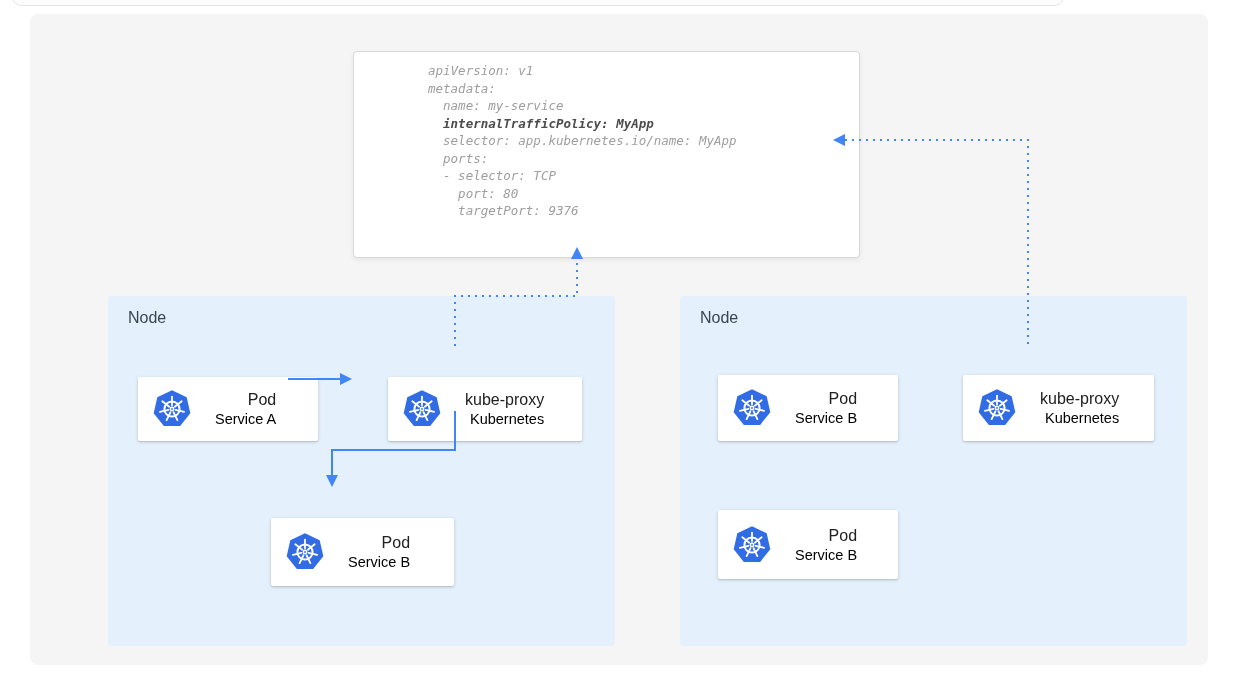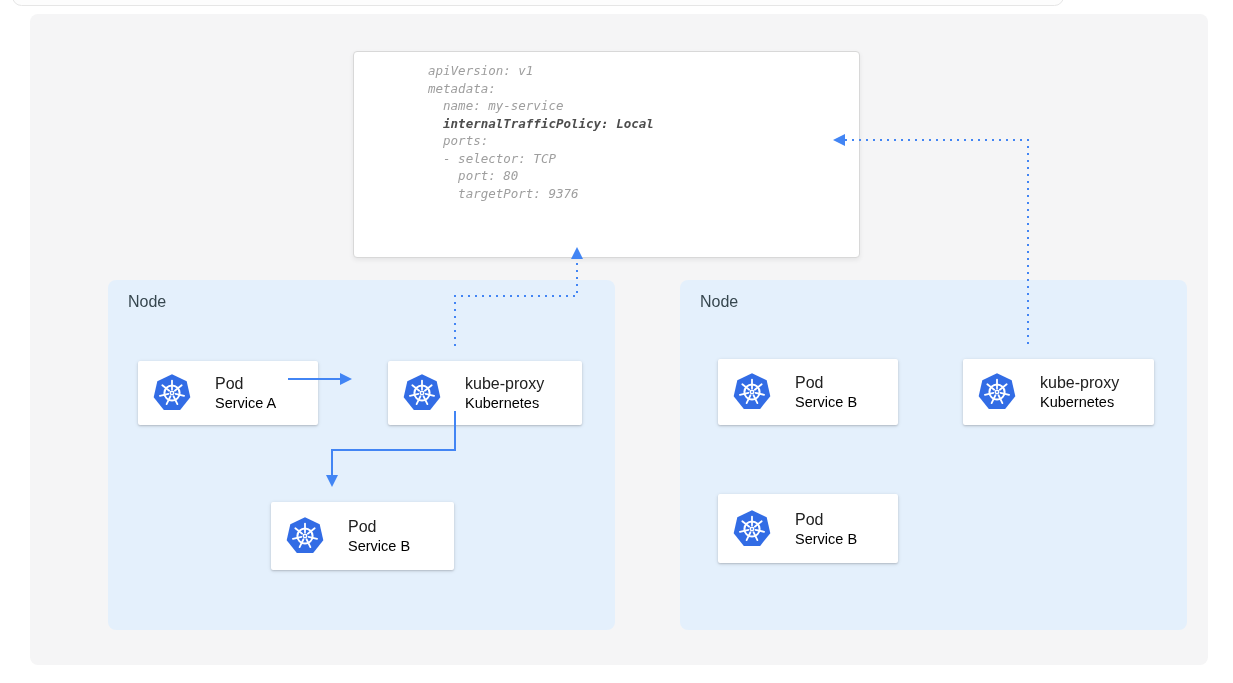--- a/index.html
+++ b/index.html
@@ -62,43 +62,44 @@
   .yline { white-space: pre; }
   .ybold {
     font-weight: bold;
     color: var(--yaml-bold, #4d4d4d);
   }
   
   .node {
     position: absolute;
     width: 507px;
     height: 350px;
-    top: 266px;
+    top: 282px;
     background: var(--node-bg, #e4f0fc);
-    border-radius: 8px;
+    border-radius: 3px;
   }
   .node-left  { left: 78px; }
   .node-right { left: 650px; }
   .node-label {
     position: absolute;
     left: 20px;
     top: 13px;
     font-size: 16px;
     color: #37474f;
   }
   
   .card {
     position: absolute;
     box-sizing: border-box;
     background: #ffffff;
     border-radius: 2px;
     box-shadow: 0 1px 2px rgba(0,0,0,0.16), 0 1px 4px rgba(0,0,0,0.10);
     display: flex;
     align-items: center;
     padding-left: 13px;
+    text-align: right;
   }
   .card .k8s-icon {
     width: 42px;
     height: 40px;
     flex: 0 0 42px;
     display: inline-block;
   }
   .card .card-text { margin-left: 22px; }
   .card-title {
     font-size: 16px;
@@ -145,21 +146,22 @@
 
   <div class="top-card-edge"></div>
 
   <div class="panel">
 
     <div class="yaml-box">
       <div class="yaml-code" id="yaml-code">
           <div class="yline"><span>apiVersion: v1</span></div>
           <div class="yline"><span>metadata:</span></div>
           <div class="yline"><span>  name: my-service</span></div>
-          <div class="yline"><span>  </span><span class="ybold">internalTrafficPolicy: Local</span></div>
+          <div class="yline"><span>  </span><span class="ybold">internalTrafficPolicy: MyApp</span></div>
+          <div class="yline"><span>  selector: app.kubernetes.io/name: MyApp</span></div>
           <div class="yline"><span>  ports:</span></div>
           <div class="yline"><span>  - selector: TCP</span></div>
           <div class="yline"><span>    port: 80</span></div>
           <div class="yline"><span>    targetPort: 9376</span></div>
         </div>
     </div>
 
     <section class="node node-left">
       <div class="node-label">Node</div>
 

